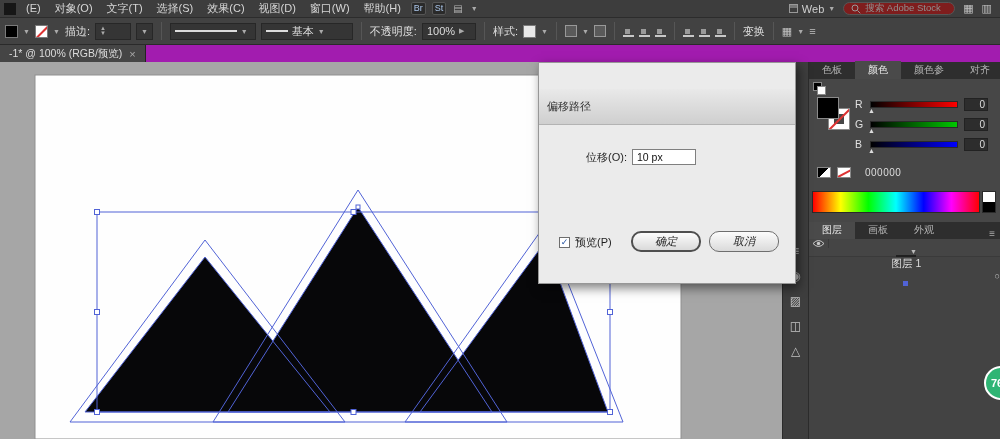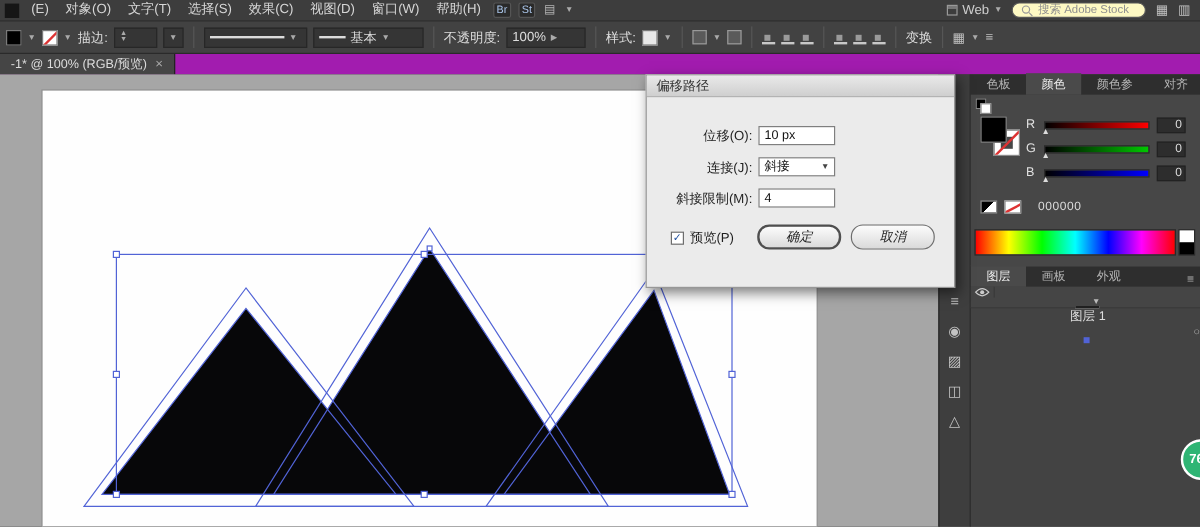--- a/index.html
+++ b/index.html
@@ -9,21 +9,21 @@
   
   .menubar{height:18px;background:#3d3d3d;border-bottom:1px solid #2c2c2c;display:flex;align-items:center;padding:0 4px;}
   .app-logo{width:12px;height:12px;background:#161616;margin-right:3px;flex:none;}
   .menu-item{padding:0 7px;color:#d6d6d6;font-size:11px;line-height:17px;white-space:nowrap;cursor:default;}
   .mb-badge{background:#2a2a2a;color:#a9c4e8;border:1px solid #555;border-radius:2px;font-size:9px;line-height:11px;padding:0 2px;margin:0 3px;}
   .mb-icon{color:#b5b5b5;font-size:10px;padding:0 4px;}
   .mb-right{margin-left:auto;display:flex;align-items:center;gap:8px;padding-right:4px;}
   .workspace{display:flex;align-items:center;gap:4px;color:#cfcfcf;}
   .ws-icon{width:9px;height:9px;border:1px solid #999;background:linear-gradient(#777 40%,transparent 40%);}
   .dd-arrow{font-size:7px;color:#aaa;}
-  .search-box{display:flex;align-items:center;gap:4px;background:#fef9c3;border:1px solid #565656;border-radius:8px;height:13px;padding:0 7px;color:#8f8f8f;min-width:112px;font-size:9.5px;}
+  .search-box{display:flex;align-items:center;gap:4px;background:#7f1d1d;border:1px solid #565656;border-radius:8px;height:13px;padding:0 7px;color:#8f8f8f;min-width:112px;font-size:9.5px;}
 
   
   .controlbar{height:27px;background:#424242;border-bottom:1px solid #2a2a2a;display:flex;align-items:center;padding:0 5px;gap:5px;}
   .cb-swatch{width:13px;height:13px;border:1px solid #7a7a7a;flex:none;}
   .cb-swatch.fill{background:#000;}
   .cb-swatch.none{background:#fff;position:relative;overflow:hidden;}
   .cb-swatch.none:after{content:"";position:absolute;left:-3px;top:5px;width:19px;height:2px;background:#d33;transform:rotate(-45deg);}
   .cb-label{color:#dedede;white-space:nowrap;}
   .cb-field{background:#353535;border:1px solid #272727;height:17px;display:flex;align-items:center;padding:0 4px;gap:4px;color:#ddd;flex:none;}
   .stepper{display:flex;flex-direction:column;font-size:6px;line-height:5px;color:#aaa;}
@@ -89,21 +89,21 @@
   .eye-cell{width:20px;align-self:stretch;display:flex;align-items:center;justify-content:center;border-right:1px solid #3a3a3a;}
   .chevron{color:#bbb;font-size:7px;width:10px;text-align:center;}
   .thumb{width:20px;height:13px;background:#fff;border:1px solid #202020;margin-left:2px;display:flex;align-items:flex-end;overflow:hidden;}
   .lname{margin-left:4px;color:#ddd;font-size:10.5px;white-space:nowrap;}
   .target{margin-left:auto;color:#bbb;font-size:9px;}
   .selsq{width:7px;height:7px;background:var(--selection_blue);margin:0 5px 0 6px;flex:none;}
   .selsq.small{width:5px;height:5px;}
 
   
   .dialog{position:absolute;left:538px;top:0;width:258px;background:#ebebeb;border:1px solid #979797;box-shadow:3px 4px 10px rgba(0,0,0,.5);color:#222;z-index:10;}
-  .dlg-title{height:18px;background:linear-gradient(#e9e9e9,#cfcfcf);border-bottom:1px solid #b3b3b3;display:flex;align-items:center;padding:0 8px;font-size:11px;color:#333;}
+  .dlg-title{height:36px;background:linear-gradient(#e9e9e9,#cfcfcf);border-bottom:1px solid #b3b3b3;display:flex;align-items:center;padding:0 8px;font-size:11px;color:#333;margin-top:26px;}
   .dlg-body{position:relative;height:158px;}
   .dlg-row{position:absolute;left:0;display:flex;align-items:center;}
   .dlg-label{width:88px;text-align:right;margin-right:5px;font-size:11px;color:#1f1f1f;white-space:nowrap;}
   .dlg-input{width:64px;height:16px;border:1px solid #7f7f7f;background:#fff;font-size:10.5px;padding:0 4px;display:flex;align-items:center;color:#111;}
   .dlg-select{justify-content:space-between;}
   .dlg-select .dd-arrow{color:#444;}
   .dlg-check-row{position:absolute;left:20px;top:110px;display:flex;align-items:center;gap:5px;}
   .checkbox{width:11px;height:11px;background:#fff;border:1px solid #6d6d6d;display:flex;align-items:center;justify-content:center;font-size:9px;line-height:9px;color:#1f4f9f;}
   .dlg-check-label{font-size:11px;color:#1f1f1f;}
   .dlg-buttons{position:absolute;right:16px;top:106px;display:flex;gap:8px;}
@@ -166,21 +166,21 @@
       <span class="line-sample" style="width:62px"></span>
       <span class="dd-arrow">▼</span>
     </span>
   <span class="cb-field" style="width:92px">
       <span class="line-sample" style="width:22px"></span>
       <span>基本</span>
       <span class="dd-arrow">▼</span>
     </span>
   <span class="cb-sep"></span>
   <span class="cb-label">不透明度:</span>
-  <span class="cb-field" style="width:66px">
+  <span class="cb-field" style="width:54px">
       <span>100%</span>
       <span class="dd-arrow">▶</span>
     </span>
   <span class="cb-sep"></span>
   <span class="cb-label">样式:</span>
   <span class="cb-swatch" style="background:#e8e8e8"></span>
   <span class="dd-arrow">▼</span>
   <span class="cb-sep"></span>
   <span class="mini-doc"></span>
   <span class="dd-arrow">▼</span>
@@ -326,33 +326,20 @@
     <div class="dlg-title">
         <span>偏移路径</span>
       </div>
     <div class="dlg-body">
       <div class="dlg-row" style="top:24px">
         <span class="dlg-label">位移(O):</span>
         <span class="dlg-input">
             <span>10 px</span>
           </span>
       </div>
-      <div class="dlg-row" style="top:50px">
-        <span class="dlg-label">连接(J):</span>
-        <span class="dlg-input dlg-select">
-            <span>斜接</span>
-            <span class="dd-arrow">▼</span>
-          </span>
-      </div>
-      <div class="dlg-row" style="top:76px">
-        <span class="dlg-label">斜接限制(M):</span>
-        <span class="dlg-input">
-            <span>4</span>
-          </span>
-      </div>
       <div class="dlg-check-row">
         <span class="checkbox">✓</span>
         <span class="dlg-check-label">预览(P)</span>
       </div>
       <div class="dlg-buttons">
         <span class="dlg-btn default">确定</span>
         <span class="dlg-btn">取消</span>
       </div>
     </div>
   </div>

